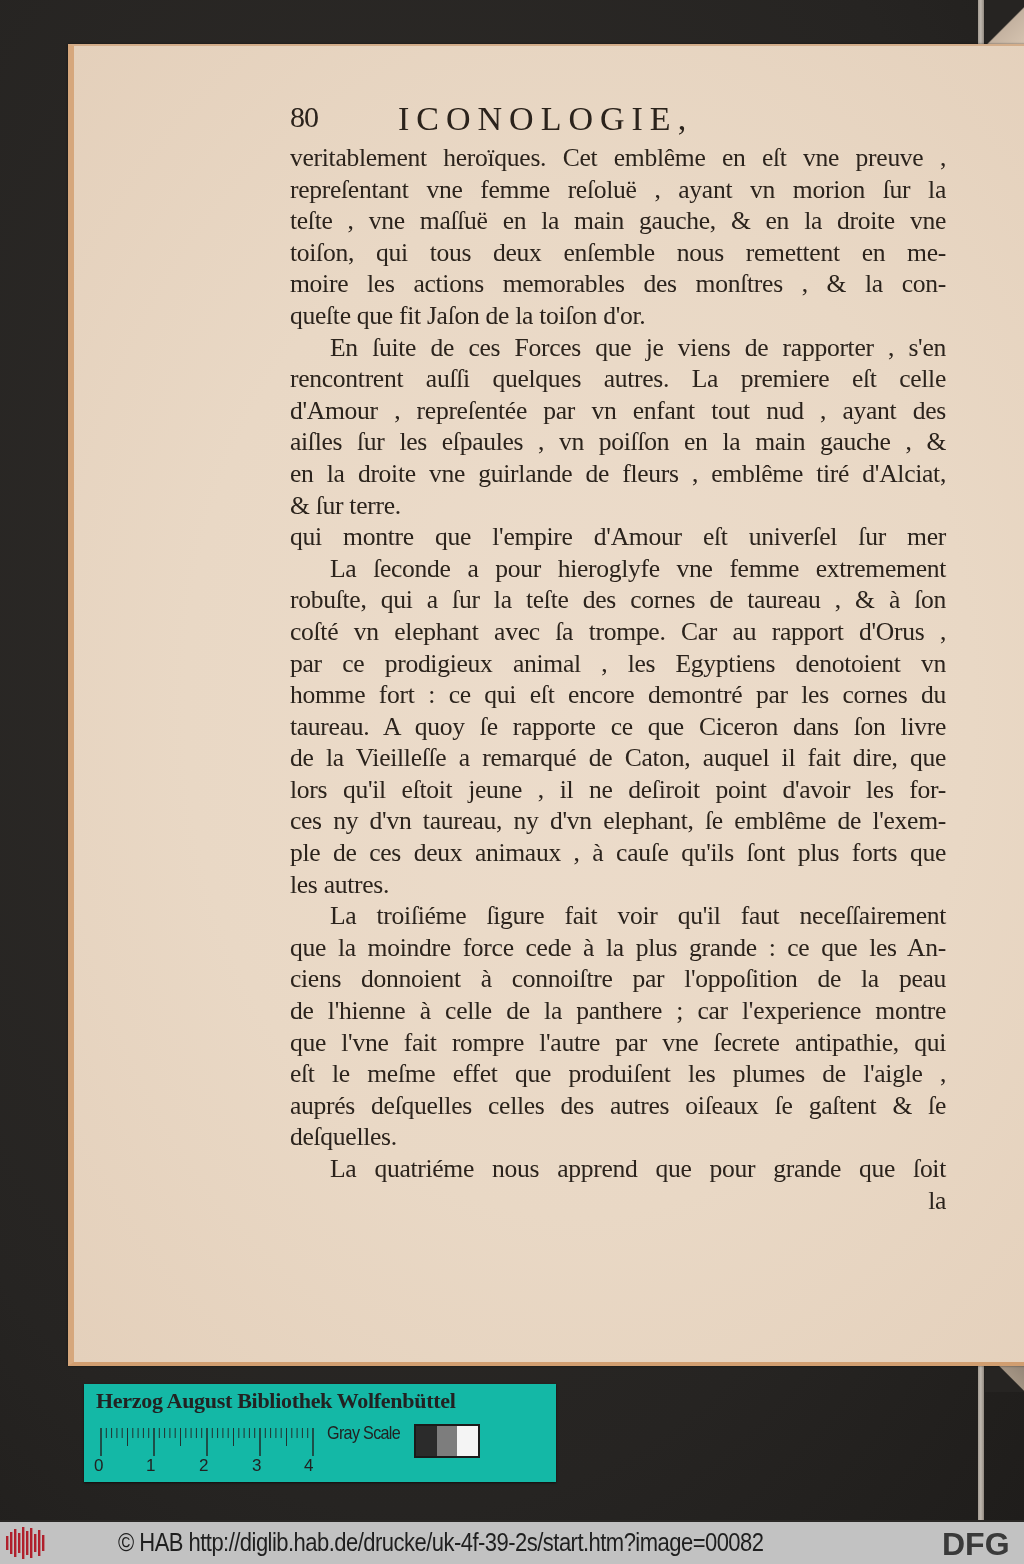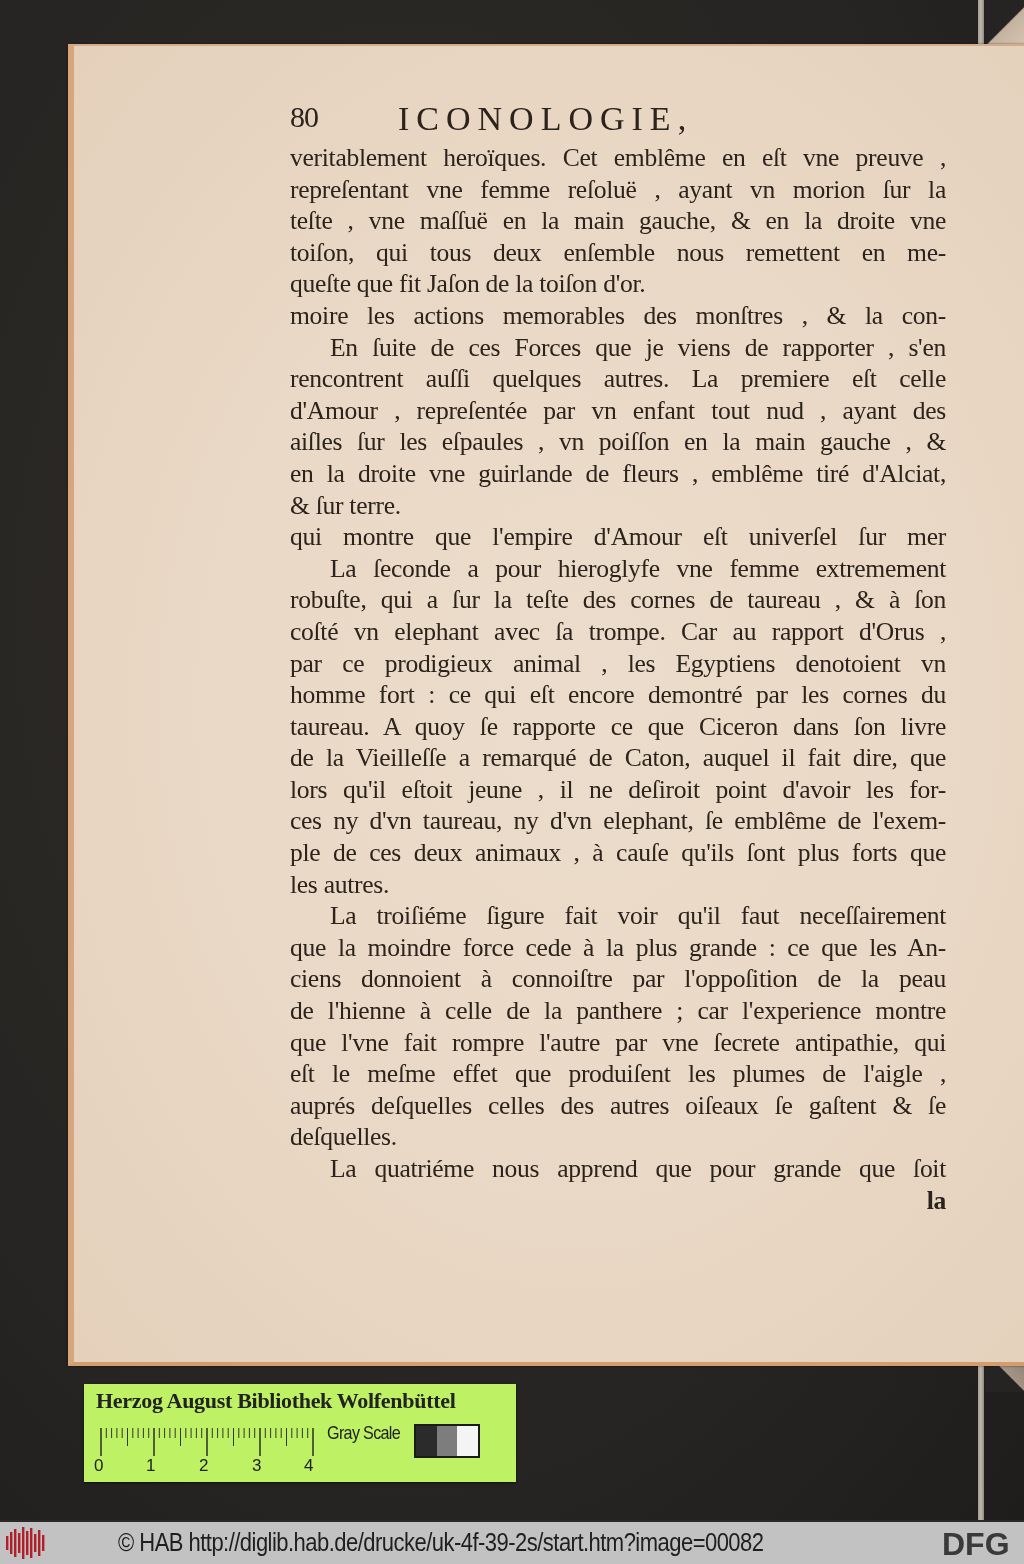--- a/index.html
+++ b/index.html
@@ -100,28 +100,27 @@
     }
     .line.last {
       text-align-last: left;
     }
     .line.indent {
       padding-left: 40px;
     }
     .line.right {
       text-align: center;
       text-align-last: right;
-      font-weight: bold;
     }
     
     .calib-card {
       position: absolute;
       left: 84px; top: 1384px;
-      width: 432px; height: 98px;
-      background: #bef264;
+      width: 472px; height: 98px;
+      background: #14b8a6;
       box-shadow: 0 1px 2px rgba(0,0,0,0.6);
     }
     .calib-title {
       position: absolute;
       left: 12px; top: 4px;
       font-family: "Liberation Serif", serif;
       font-weight: bold;
       font-size: 22px;
       color: #222;
       letter-spacing: -0.3px;
@@ -211,22 +210,22 @@
   <div class="text-block">
     <div class="running-head">
       <span class="page-number">80</span>
       <span class="running-title">ICONOLOGIE,</span>
     </div>
     <div id="paragraphs">
         <div class="line">veritablement heroïques. Cet emblême en eſt vne preuve ,</div>
         <div class="line">repreſentant vne femme reſoluë , ayant vn morion ſur la</div>
         <div class="line">teſte , vne maſſuë en la main gauche, &amp; en la droite vne</div>
         <div class="line">toiſon, qui tous deux enſemble nous remettent en me-</div>
+        <div class="line">moire les actions memorables des monſtres , &amp; la con-</div>
         <div class="line last">queſte que fit Jaſon de la toiſon d'or.</div>
-        <div class="line">moire les actions memorables des monſtres , &amp; la con-</div>
         <div class="line indent">En ſuite de ces Forces que je viens de rapporter , s'en</div>
         <div class="line">rencontrent auſſi quelques autres. La premiere eſt celle</div>
         <div class="line">d'Amour , repreſentée par vn enfant tout nud , ayant des</div>
         <div class="line">aiſles ſur les eſpaules , vn poiſſon en la main gauche , &amp;</div>
         <div class="line">en la droite vne guirlande de fleurs , emblême tiré d'Alciat,</div>
         <div class="line last">&amp; ſur terre.</div>
         <div class="line">qui montre que l'empire d'Amour eſt univerſel ſur mer</div>
         <div class="line indent">La ſeconde a pour hieroglyfe vne femme extremement</div>
         <div class="line">robuſte, qui a ſur la teſte des cornes de taureau , &amp; à ſon</div>
         <div class="line">coſté vn elephant avec ſa trompe. Car au rapport d'Orus ,</div>

